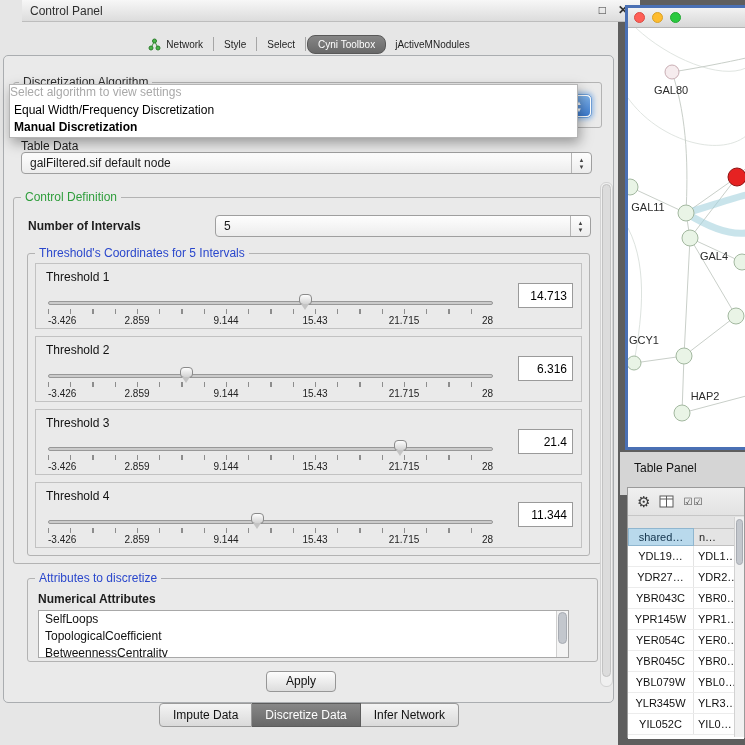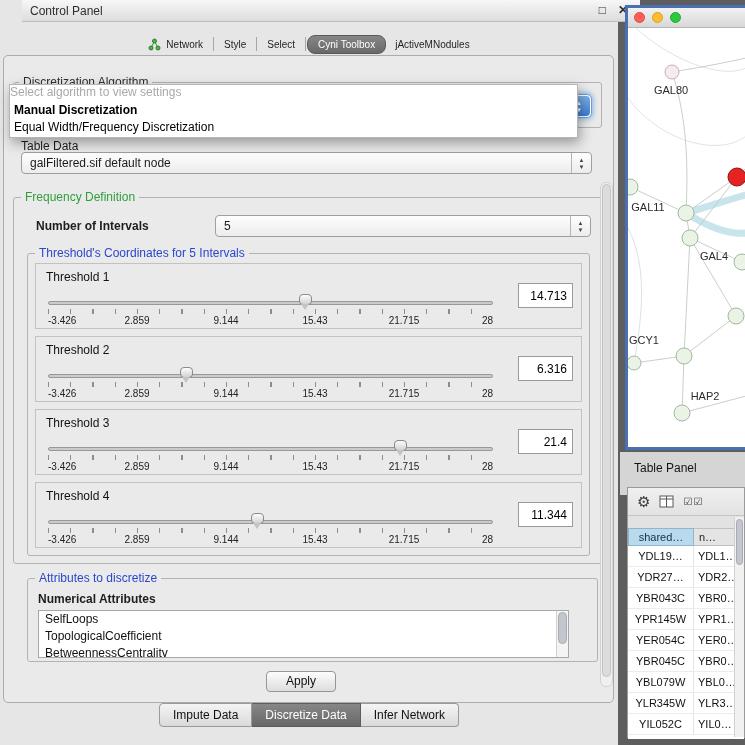--- a/index.html
+++ b/index.html
@@ -190,37 +190,37 @@
 
     <div class="algo-combo">
       <span class="stepper">
         <span>▲</span>
         <span>▼</span>
       </span>
     </div>
 
     <div class="popup">
       <span class="popup-placeholder">Select algorithm to view settings</span>
+      <div class="popup-option">Equal Width/Frequency Discretization</div>
       <div class="popup-option bold">Manual Discretization</div>
-      <div class="popup-option">Equal Width/Frequency Discretization</div>
     </div>
 
     <span class="plain-label" style="left:21px; top:139px;">Table Data</span>
     <div class="combo" style="left:21px; top:152px; width:571px;">
       <span class="val">galFiltered.sif default node</span>
       <span class="stepper">
         <span>▲</span>
         <span>▼</span>
       </span>
     </div>
 
     <div class="fieldset" style="left:13px; top:197px; width:589px; height:367px;"></div>
-    <span class="fs-title green" style="left:21px; top:190px;">Frequency Definition</span>
-
-    <span class="plain-label bold" style="left:36px; top:219px;text-align:center;">Number of Intervals</span>
+    <span class="fs-title green" style="left:21px; top:190px;">Control Definition</span>
+
+    <span class="plain-label bold" style="left:28px; top:219px;text-align:center;">Number of Intervals</span>
     <div class="combo" style="left:215px; top:215px; width:376px;">
       <span class="val">5</span>
       <span class="stepper">
         <span>▲</span>
         <span>▼</span>
       </span>
     </div>
 
     <div class="fieldset" style="left:27px; top:253px; width:563px; height:303px;"></div>
     <span class="fs-title blue" style="left:35px; top:246px;">Threshold's Coordinates for 5 Intervals</span>

